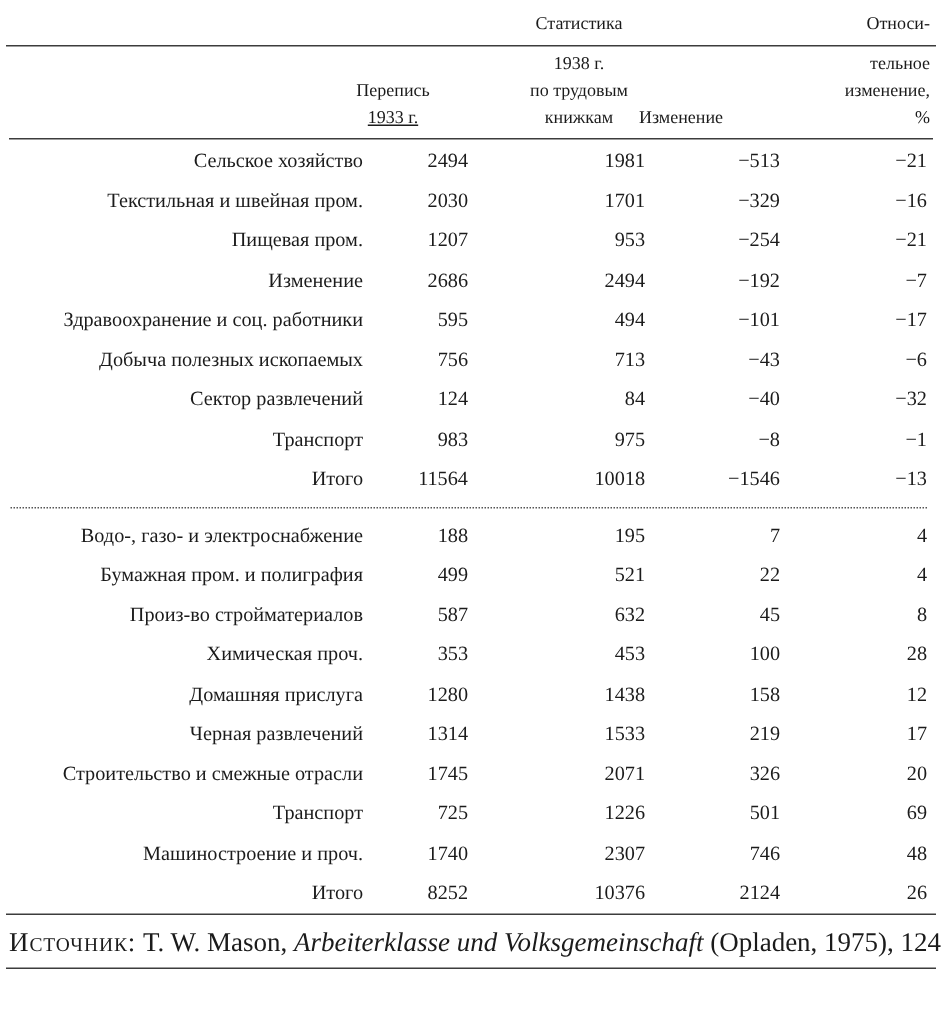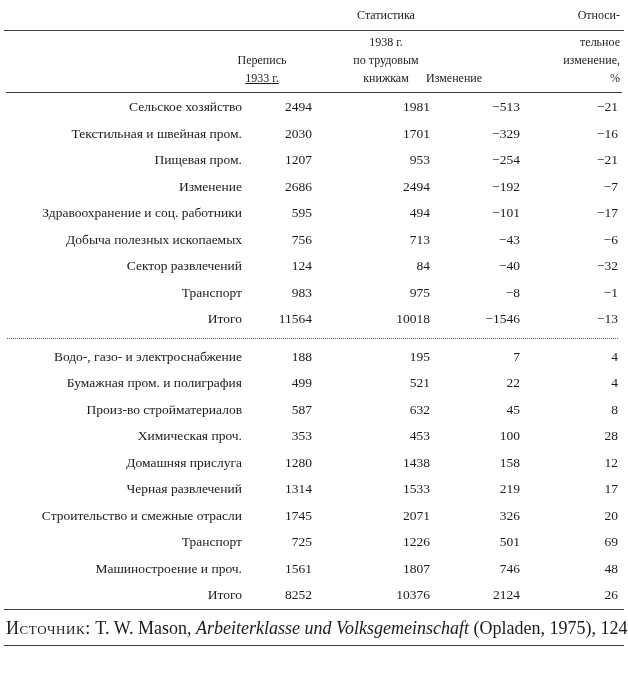--- a/index.html
+++ b/index.html
@@ -260,22 +260,22 @@
   <tr class="trow">
     <td class="cl">Транспорт</td>
     <td class="cn">725</td>
     <td class="cn">1226</td>
     <td class="cn">501</td>
     <td class="cn">69</td>
   </tr>
 
   <tr class="trow">
     <td class="cl">Машиностроение и проч.</td>
-    <td class="cn">1561</td>
-    <td class="cn">1807</td>
+    <td class="cn">1740</td>
+    <td class="cn">2307</td>
     <td class="cn">746</td>
     <td class="cn">48</td>
   </tr>
 
   <tr class="trow">
     <td class="cl">Итого</td>
     <td class="cn">8252</td>
     <td class="cn">10376</td>
     <td class="cn">2124</td>
     <td class="cn">26</td>

